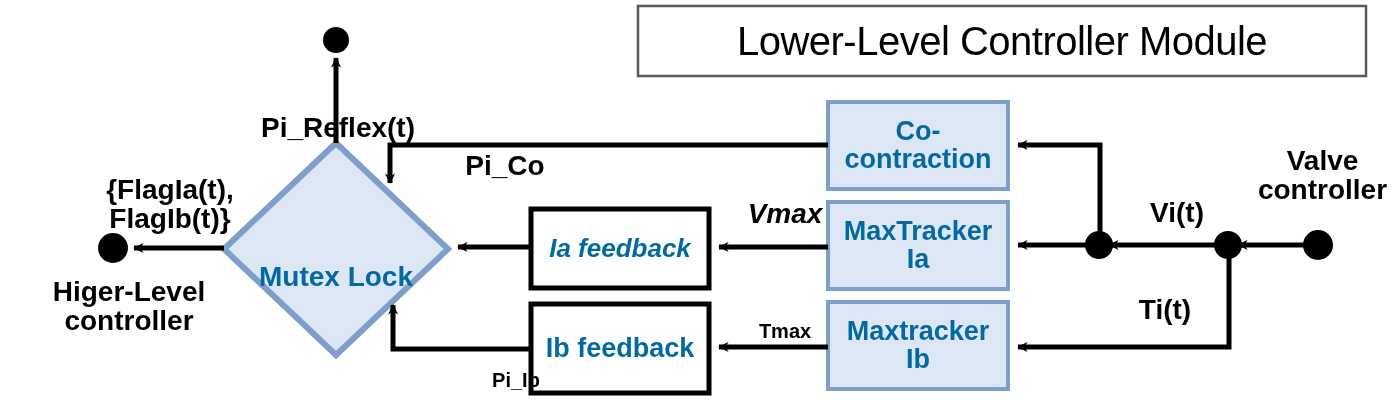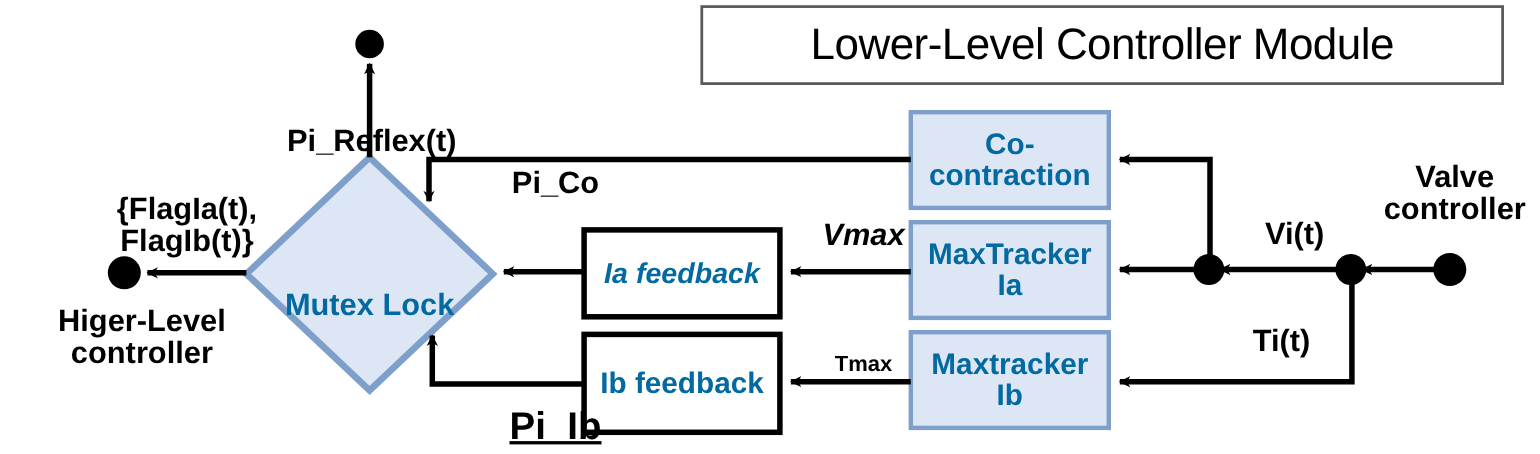--- a/index.html
+++ b/index.html
@@ -130,21 +130,21 @@
 
   <div class="free-label" style="left:60px; top:148px; width:220px; font-size:28px;margin-top:27px;">{FlagIa(t),
 FlagIb(t)}</div>
 
   <div class="free-label" style="left:0px; top:277px; width:218px; font-size:28px;padding-left:20px;">Higer-Level
 controller</div>
 
   <div class="free-label" style="left:425px; top:151px; width:160px; font-size:28px;">Pi_Co</div>
 
 
-  <div class="free-label" style="left:435px; top:370px; width:140px; font-size:35px;text-decoration:underline;">Pi_Ib</div>
+  <div class="free-label" style="left:446px; top:370px; width:140px; font-size:20px;">Pi_Ib</div>
 
   <div class="free-label" style="left:730px; top:199px; width:110px; font-size:28px;font-style:italic;">Vmax</div>
 
   <div class="free-label" style="left:730px; top:297px; width:110px; font-size:20px;margin-top:24px;">Tmax</div>
 
   <div class="free-label" style="left:1122px; top:198px; width:110px; font-size:28px;">Vi(t)</div>
 
   <div class="free-label" style="left:1110px; top:295px; width:110px; font-size:28px;">Ti(t)</div>
 
   <div class="free-label" style="left:1245px; top:146px; width:155px; font-size:28px;">Valve

